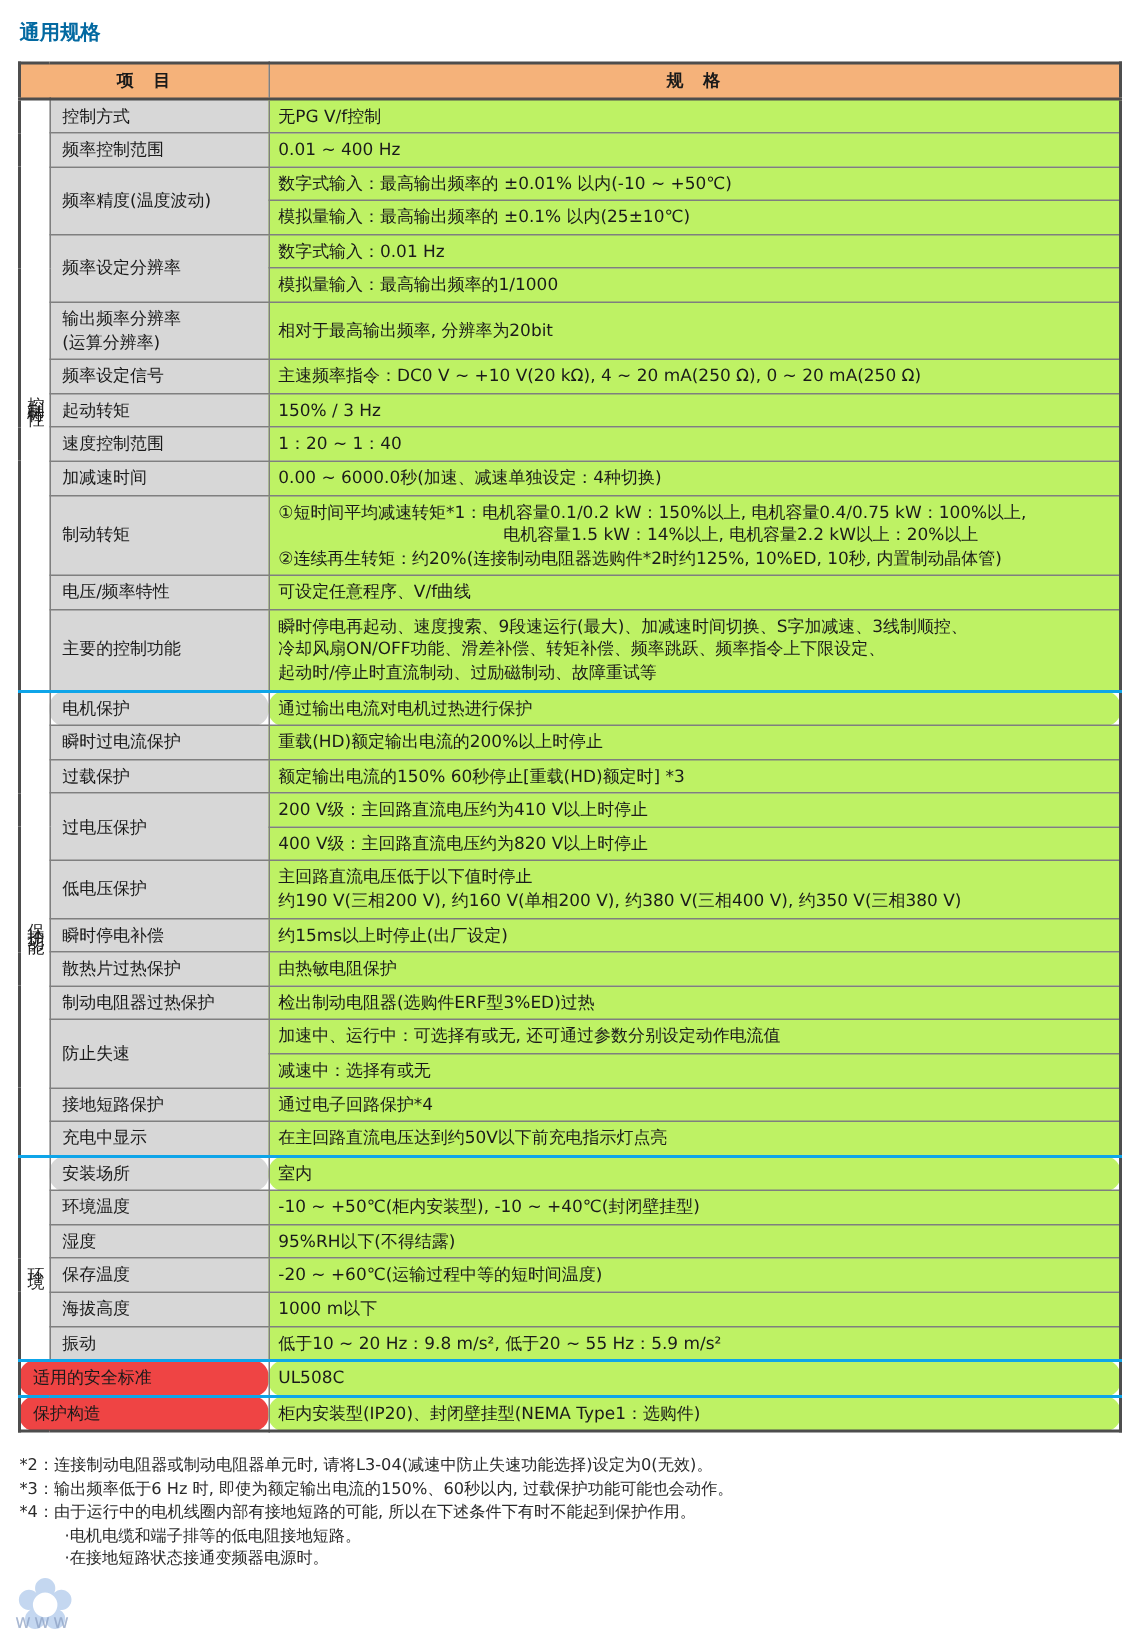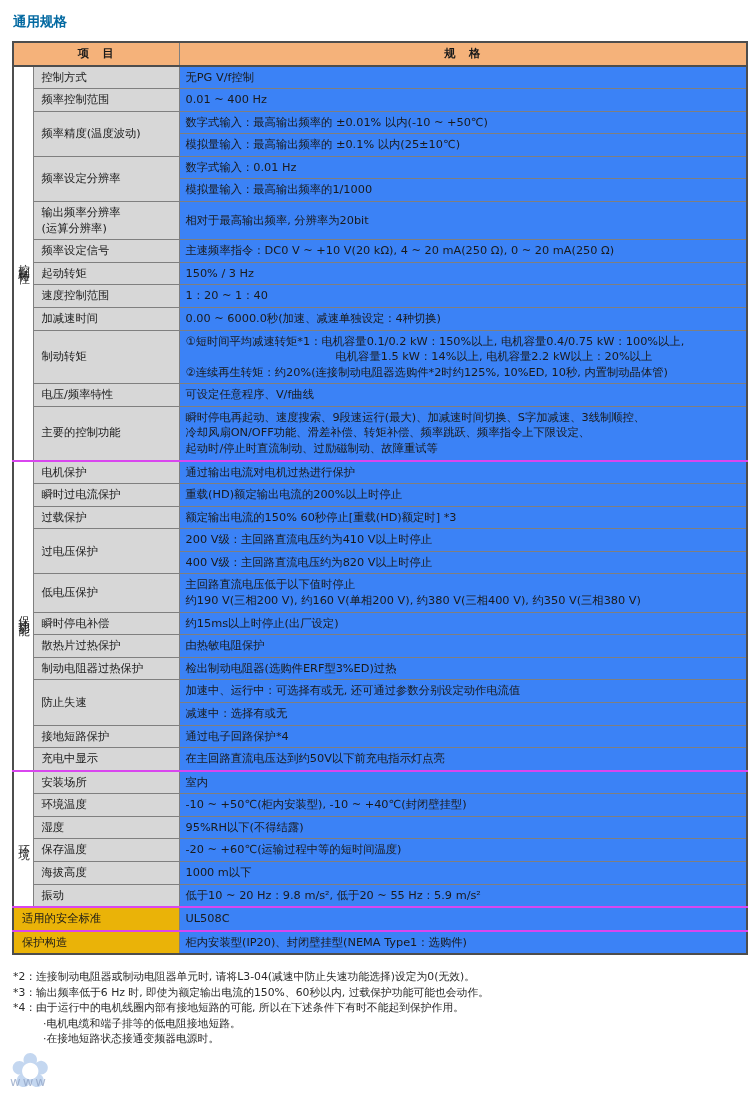--- a/index.html
+++ b/index.html
@@ -31,31 +31,31 @@
     font-weight:bold; text-align:center;
     padding:3px 5px;
     border-bottom:2px solid #4d4d4d;
     letter-spacing:1px;
     margin-left:16px;
   }
   td.item {
     background:#d7d7d7; text-align:left; padding-left:8px;
   }
   td.fullrow {
-    background:#eab308; text-align:left; padding-left:8px;
-  }
-  td.spec { background:#3b82f6; }
+    background:#ef4444; text-align:left; padding-left:8px;
+  }
+  td.spec { background:#bef264; }
   td.cat {
     background:#ffffff; padding:0; text-align:center; vertical-align:middle;
   }
   .vtext {
     writing-mode:vertical-lr; text-orientation:upright;
     letter-spacing:3px; font-size:11.3px; margin:0 auto; display:inline-block;
   }
-  tr.g-top td { border-top:2px solid #d946ef; }
+  tr.g-top td { border-top:2px solid #0ea5e9;border-radius:10px; }
   .ln { display:block; }
   .ln-indent { padding-left:150px; }
   .footnotes {
     position:relative; margin:14px 0 0 13px; width:735px;
     font-size:10.8px; line-height:15.5px; color:#2a2a2a; z-index:2;
   }
   .fn-main   { padding-left:22px; text-indent:-22px; }
   .fn-cont   { padding-left:24px; }
   .fn-bullet { padding-left:30px; }
   .watermark { position:absolute; left:0; top:1038px; z-index:1; pointer-events:none; }

